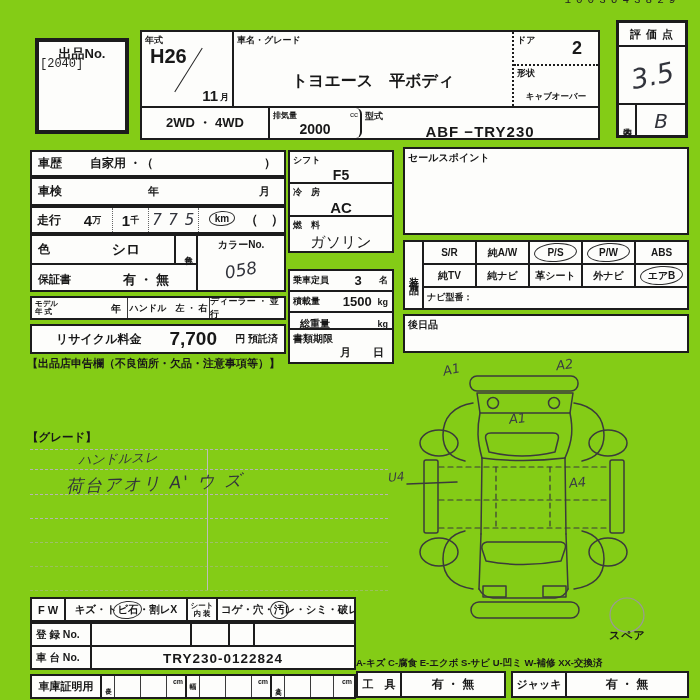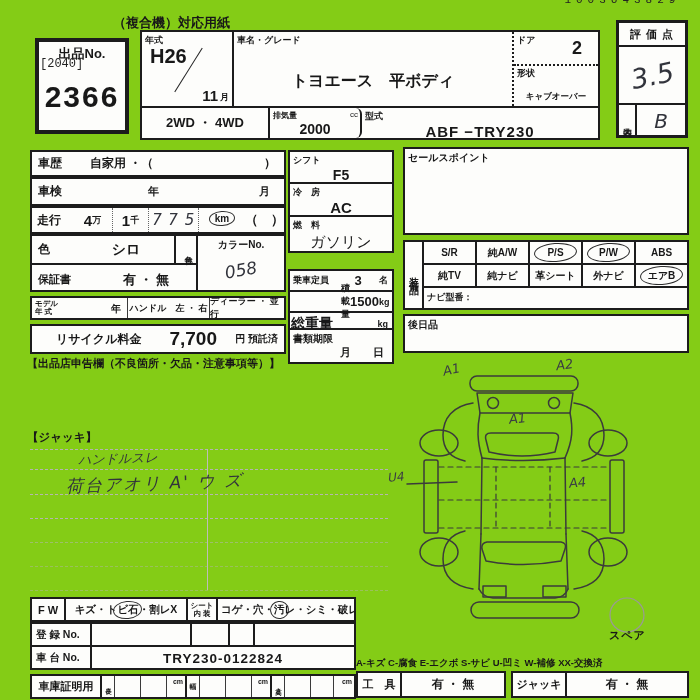--- a/index.html
+++ b/index.html
@@ -34,26 +34,24 @@
   .truck .d{stroke-dasharray:5 4;stroke-width:1.2;}
   .truck .faint{stroke:#9a9a96;stroke-width:1.2;}
 </style>
 </head>
 <body>
 
 <div class="sheet">
 
   <div class="abs" style="top:-6px;right:8px;font-family:'Liberation Mono',monospace;font-size:11px;letter-spacing:5px;color:#222;">*1003643829*</div>
 
-  <div class="abs" style="top:14px;left:113px;font-size:13px;font-weight:600;">（複合機）対応用紙</div>
 
   <div class="bx" style="left:35px;top:38px;width:94px;height:96px;border-width:4px;">
     <div class="abs" style="top:3px;left:0;right:0;text-align:center;font-size:13px;font-weight:bold;">出品No.</div>
     <div class="abs" style="top:15px;left:1px;font-family:'Liberation Mono',monospace;font-size:12px;color:#222;">[2040]</div>
-    <div class="abs" style="top:38px;left:0;right:0;text-align:center;font-size:30px;font-weight:bold;letter-spacing:2px;">2366</div>
   </div>
 
   <div class="bx" style="left:140px;top:30px;width:460px;height:110px;border-width:2px;">
     <div class="row" style="height:76px;border-bottom:2px solid #1c1c1c;">
       <div class="cell br" style="width:92px;">
         <span class="labTL">年式</span>
         <span class="abs bold" style="left:8px;top:13px;font-size:20px;">H26</span>
         <span class="abs" style="left:46px;top:12px;height:52px;border-left:1.5px solid #222;transform:rotate(32deg);"></span>
         <span class="abs bold" style="right:14px;bottom:2px;font-size:15px;">11</span>
         <span class="abs bold" style="right:3px;bottom:2px;font-size:9px;">月</span>
@@ -189,27 +187,27 @@
       <div class="ctr" style="height:100%;padding-top:8px;font-size:15px;font-weight:normal;">ガソリン</div>
     </div>
   </div>
 
   <div class="bx" style="left:288px;top:269px;width:106px;height:67px;">
     <div class="row bb" style="height:21px;align-items:center;">
       <span class="bold" style="font-size:9px;padding-left:3px;width:44px;">乗車定員</span>
       <span class="bold ctr" style="font-size:13px;flex:1;">3</span>
       <span class="bold" style="font-size:9px;padding-right:4px;">名</span>
     </div>
-    <div class="row bb" style="height:21px;align-items:center;padding-left:48px;">
+    <div class="row bb" style="height:21px;align-items:center;">
       <span class="bold" style="font-size:9px;padding-left:3px;width:44px;">積載量</span>
       <span class="bold ctr" style="font-size:13px;flex:1;">1500</span>
       <span class="bold" style="font-size:9px;padding-right:4px;">kg</span>
     </div>
     <div class="row" style="height:21px;align-items:center;">
-      <span class="bold" style="font-size:14px;padding-left:1px;width:44px;">総重量</span>
+      <span class="bold" style="font-size:10px;padding-left:10px;width:44px;">総重量</span>
       <span class="bold ctr" style="font-size:13px;flex:1;"></span>
       <span class="bold" style="font-size:9px;padding-right:4px;">kg</span>
     </div>
   </div>
 
   <div class="bx" style="left:288px;top:328px;width:106px;height:36px;">
     <span class="labTL" style="font-size:10px;">書類期限</span>
     <div class="abs bold" style="right:8px;bottom:2px;font-size:11px;">月　　日</div>
   </div>
 
@@ -239,21 +237,21 @@
           <span class="labTL" style="top:3px;">ナビ型番：</span>
         </div>
       </div>
     </div>
   </div>
 
   <div class="bx" style="left:403px;top:314px;width:286px;height:39px;">
     <span class="labTL" style="font-size:10px;">後日品</span>
   </div>
 
-  <div class="abs bold" style="left:27px;top:430px;font-size:11.5px;">【ジャッキ】</div>
+  <div class="abs bold" style="left:27px;top:430px;font-size:11.5px;">【グレード】</div>
   <div class="dline" style="top:449px;"></div>
   <div class="dline" style="top:469px;"></div>
   <div class="dline" style="top:494px;"></div>
   <div class="dline" style="top:518px;"></div>
   <div class="dline" style="top:542px;opacity:.55;"></div>
   <div class="dline" style="top:566px;opacity:.45;"></div>
   <div class="dline" style="top:590px;opacity:.45;"></div>
   <div class="abs" style="left:207px;top:449px;height:141px;border-left:1px solid #bdbdb8;"></div>
   <div class="abs hand" style="left:78px;top:450px;font-size:13px;transform:rotate(-2deg);">ハンドルスレ</div>
   <div class="abs hand" style="left:66px;top:472px;font-size:17px;transform:rotate(-2deg);letter-spacing:2px;">荷台アオリ A' ウ ズ</div>

